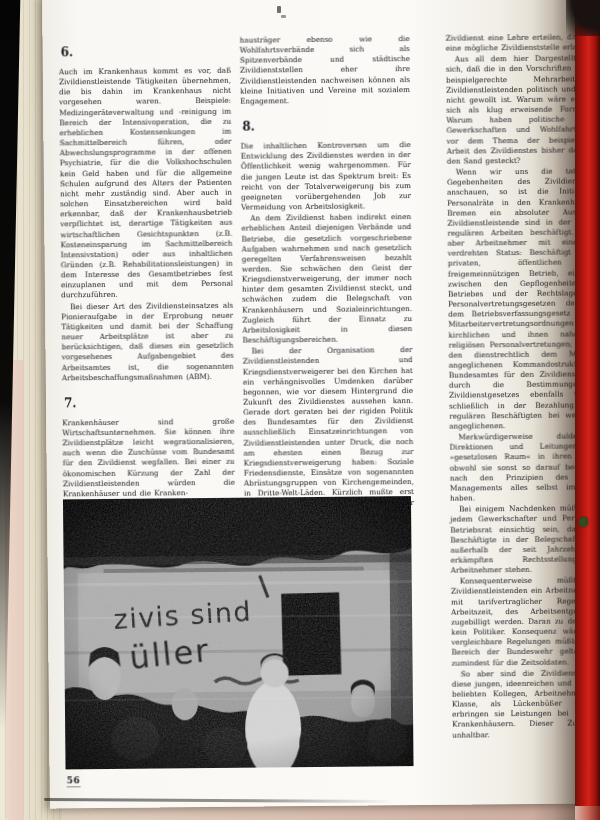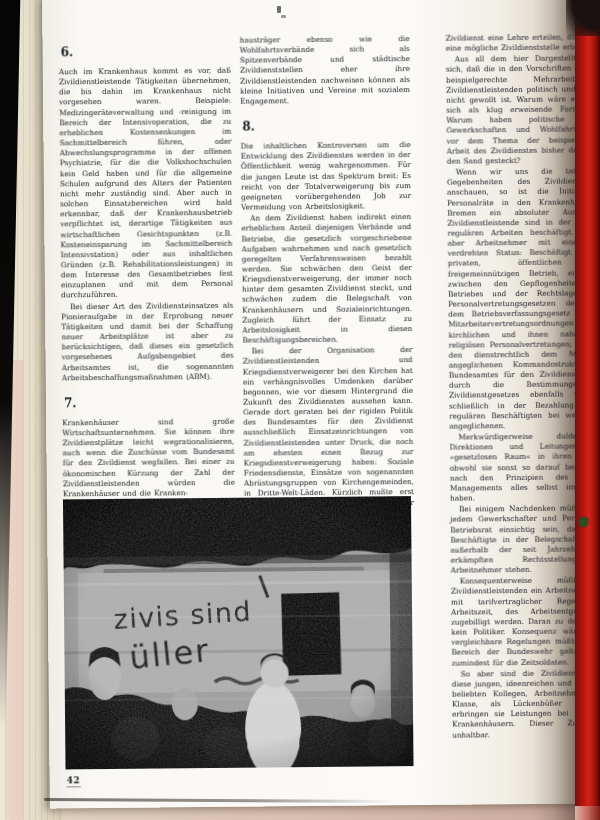--- a/index.html
+++ b/index.html
@@ -161,21 +161,21 @@
           <rect x="0" y="84" width="348" height="3" fill="#ffffff" opacity="0.12"></rect>
           <rect x="0" y="118" width="348" height="2" fill="#ffffff" opacity="0.10"></rect>
           <rect x="0" y="152" width="348" height="3" fill="#000000" opacity="0.12"></rect>
           <rect x="0" y="200" width="348" height="2" fill="#ffffff" opacity="0.08"></rect>
 
           <rect x="0" y="0" width="348" height="270" filter="url(#grain)" opacity="0.33"></rect>
           <rect x="0" y="0" width="348" height="270" fill="url(#vign)"></rect>
         </svg>
       </div>
 
-      <div class="pagenum">42</div>
+      <div class="pagenum">56</div>
     </div>
   </div>
 
   <div class="bottom-curve"></div>
   <div class="gutter-shadow"></div>
   <div class="red-strip"></div>
   <div class="red-strip-top"></div>
   <div class="red-strip-bottom"></div>
   <div class="green-speck"></div>
   <div class="speck s1"></div>

